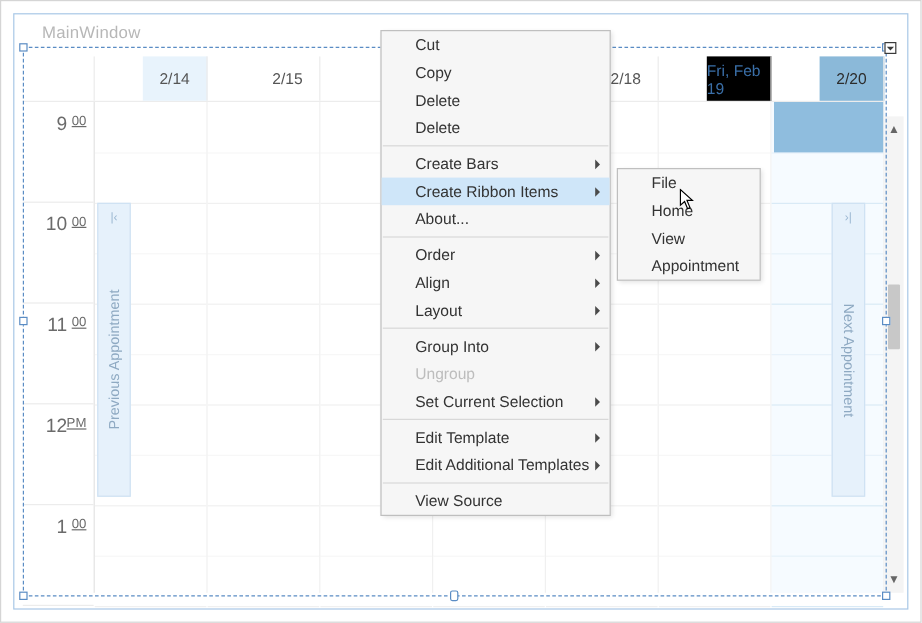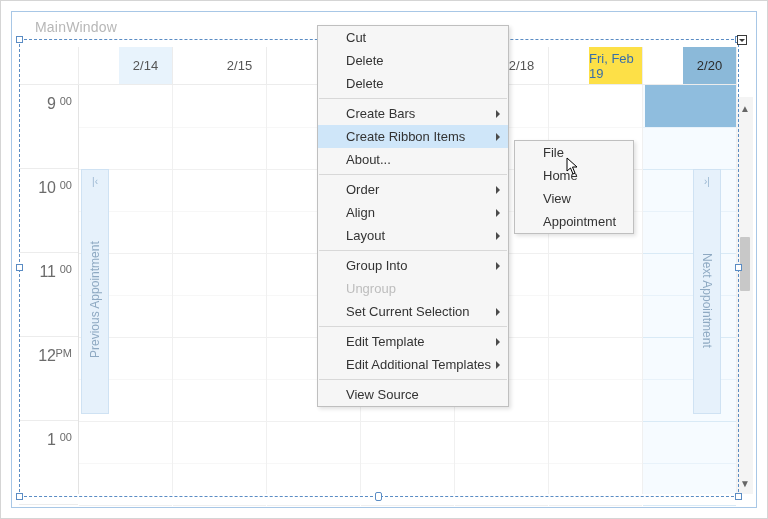--- a/index.html
+++ b/index.html
@@ -17,28 +17,28 @@
   .selection-box .h-w { left: -4px; top: 50%; margin-top: -4px; }
   .selection-box .h-e { right: -4px; top: 50%; margin-top: -4px; }
   .smart { position: absolute; right: 20px; top: 34px; width: 10px; height: 10px; border: 1px solid #3a3a3a; background: #fff; z-index: 6; }
   .smart::after { content: ""; position: absolute; left: 1px; top: 3px; width: 0; height: 0; border-left: 3px solid transparent; border-right: 3px solid transparent; border-top: 3px solid #3a3a3a; }
   .window-title { position: absolute; left: 34px; top: 18px; color: #b7b7b7; font-size: 14px; letter-spacing: 0.2px; }
   
   .cal-header { position: absolute; left: 18px; top: 46px; right: 30px; height: 38px; display: flex; border-bottom: 1px solid #ececec; gap: 40px; }
   .timecol-head { width: 60px; border-right: 1px solid #ececec; }
   .day-head { flex: 1; display: flex; align-items: center; justify-content: center; font-size: 13px; color: #555; border-right: 1px solid #ececec; }
   .day-head.today { background: #8bb9d9; color: #2c2c2c; font-weight: 400; }
-  .day-head.fri { background: #fde047; color: #3a6fa8; }
+  .day-head.fri { background: #000000; color: #3a6fa8; }
   .day-head.alt { background: #e8f3fc; }
   
   .cal-body { position: absolute; left: 18px; top: 84px; right: 30px; bottom: 24px; background: #fff; }
   .timecol { position: absolute; left: 0; top: 0; bottom: 0; width: 60px; border-right: 1px solid #e3e3e3; }
   .trow { height: 84px; border-bottom: 1px solid #ececec; position: relative; }
   .trow .thour { position: absolute; right: 22px; top: 10px; font-size: 16px; color: #6b6b6b; }
-  .trow .tmin { position: absolute; right: 6px; top: 10px; font-size: 11px; color: #6b6b6b; }
+  .trow .tmin { position: absolute; right: 6px; top: 10px; font-size: 11px; color: #6b6b6b; text-decoration: underline; }
   .grid { position: absolute; left: 60px; right: 0; top: 0; bottom: 0; display: flex; }
   .daycol { flex: 1; border-right: 1px solid #f0f0f0; position: relative; }
   .daycol .hline { position: absolute; left: 0; right: 0; border-top: 1px solid #f0f0f0; }
   .daycol.today { background: #f6fbff; }
   .daycol.today .hline { border-top-color: #d9eaf6; }
   .event { position: absolute; top: 0; right: 0; left: 2px; height: 42px; background: #89b9dc; opacity: 0.95; }
   
   .appt-nav { position: absolute; top: 168px; width: 28px; height: 245px; background: #e6f1fb; border: 1px solid #cfe2f3; display: flex; flex-direction: column; align-items: center; justify-content: space-between; }
   .appt-nav.left { left: 80px; }
   .appt-nav.right { right: 46px; }
@@ -217,20 +217,21 @@
     <div class="handle h-ne"></div>
     <div class="handle h-w"></div>
     <div class="handle h-e"></div>
     <div class="handle h-sw"></div>
     <div class="handle h-s"></div>
     <div class="handle h-se"></div>
   </div>
 
   <div class="menu main">
       <div class="mrow"><span>Cut</span></div>
+      <div class="mrow"><span>Copy</span></div>
       <div class="mrow"><span>Delete</span></div>
       <div class="mrow"><span>Delete</span></div>
       <div class="sep"></div>
       <div class="mrow"><span>Create Bars</span><span class="arrow"></span></div>
       <div class="mrow selected"><span>Create Ribbon Items</span><span class="arrow"></span></div>
       <div class="mrow"><span>About...</span></div>
       <div class="sep"></div>
       <div class="mrow"><span>Order</span><span class="arrow"></span></div>
       <div class="mrow"><span>Align</span><span class="arrow"></span></div>
       <div class="mrow"><span>Layout</span><span class="arrow"></span></div>

